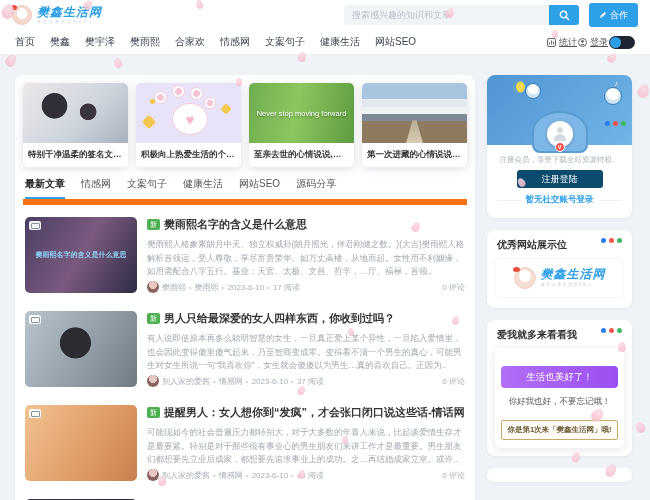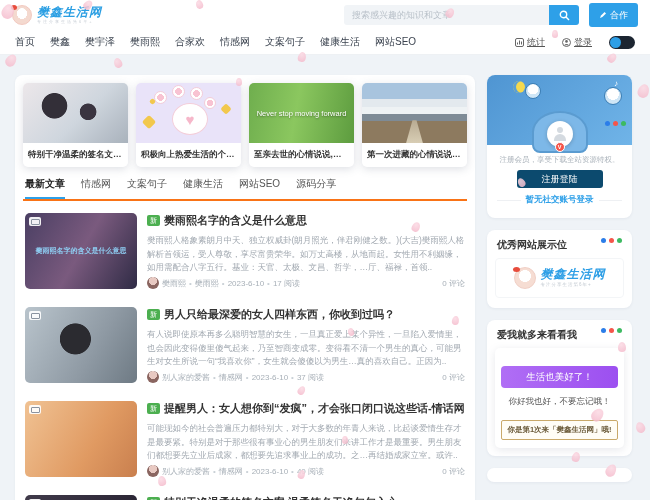--- a/index.html
+++ b/index.html
@@ -19,21 +19,21 @@
   .search-input{width:205px;height:20px;background:#f1f4f7;border:none;border-radius:3px 0 0 3px;
     font-size:9px;padding:0 8px;color:#333;outline:none;}
   .search-input::placeholder{color:#b9c1c9;}
   .search-btn{width:30px;height:20px;background:#2ea0e8;border:none;border-radius:0 3px 3px 0;
     display:flex;align-items:center;justify-content:center;cursor:pointer;}
   .coop-btn{margin-left:10px;height:20px;background:#2ea0e8;color:#fff;border:none;border-radius:3px;
     font-size:9px;padding:12px 10px;display:flex;align-items:center;gap:3px;cursor:pointer;}
   .navbar{height:25px;background:#fff;display:flex;align-items:center;padding:0 15px;
     border-bottom:1px solid #eef1f4;position:relative;z-index:2;}
   .nav-item{font-size:10px;color:#3c4450;margin-right:15px;cursor:pointer;text-align:center;}
-  .nav-right{margin-left:auto;display:flex;align-items:center;gap:17px;font-size:9px;color:#555;text-decoration:underline;}
+  .nav-right{margin-left:auto;display:flex;align-items:center;gap:1px;font-size:9px;color:#555;text-decoration:underline;}
   .nav-ctl{display:flex;align-items:center;gap:3px;cursor:pointer;}
   .toggle{width:26px;height:13px;background:#1c2531;border-radius:7px;position:relative;cursor:pointer;}
   .toggle-knob{position:absolute;left:1px;top:1px;width:11px;height:11px;border-radius:50%;background:#2e9fe6;}
 
   
   .page{display:flex;gap:12px;padding:20px 18px 0 15px;align-items:flex-start;position:relative;z-index:1;}
   .main-panel{width:460px;background:#fff;border-radius:8px;padding:8px;box-shadow:0 1px 3px rgba(30,50,80,.05);}
 
   
   .featured{display:flex;gap:8px;}
@@ -50,21 +50,21 @@
     color:#fff;font-size:7.5px;text-shadow:0 1px 2px rgba(0,0,0,.4);}
   .fcap{font-size:8.5px;font-weight:bold;color:#333;padding:6px 5px;white-space:nowrap;overflow:hidden;text-overflow:ellipsis;}
   .paw-pad{position:absolute;left:36px;top:20px;width:36px;height:32px;border-radius:50%;background:#fff;
     border:1px solid #f3cdd9;display:flex;align-items:center;justify-content:center;color:#f6b7ca;font-size:15px;}
   .toe{position:absolute;border-radius:50%;background:radial-gradient(circle,#f8c3d2 0 42%,#fff 43%);border:1px solid #f3cdd9;}
   .sparkle{position:absolute;background:#f2c84d;transform:rotate(45deg);border-radius:2px;}
   .road{position:absolute;bottom:0;left:42%;width:16%;height:38%;
     background:linear-gradient(#b8ab92,#d8cdb4);clip-path:polygon(38% 0,62% 0,100% 100%,0 100%);}
 
   
-  .tabs{display:flex;gap:16px;margin-top:10px;border-bottom:2px solid #f97316;padding:0 2px;}
+  .tabs{display:flex;gap:16px;margin-top:10px;border-bottom:6px solid #f97316;padding:0 2px;}
   .tab{font-size:10px;color:#555;padding-bottom:6px;cursor:pointer;}
   .tab.active{color:#222;font-weight:bold;border-bottom:2px solid #2ea0e8;}
 
   
   .article{display:flex;padding:12px 2px 6px;cursor:pointer;}
   .thumb{width:112px;height:76px;border-radius:5px;flex:none;position:relative;overflow:hidden;}
   .thumb-1{background:linear-gradient(120deg,#4a3f63,#7a5a7e 50%,#2f2b45);}
   .thumb-2{background:radial-gradient(circle at 45% 42%,#2b2b30 0 20%,transparent 21%),
            linear-gradient(120deg,#b9c4cc,#8f9aa4 60%,#6e7a84);}
   .thumb-3{background:linear-gradient(120deg,#f0c293,#e09a62 60%,#c97f4e);}

